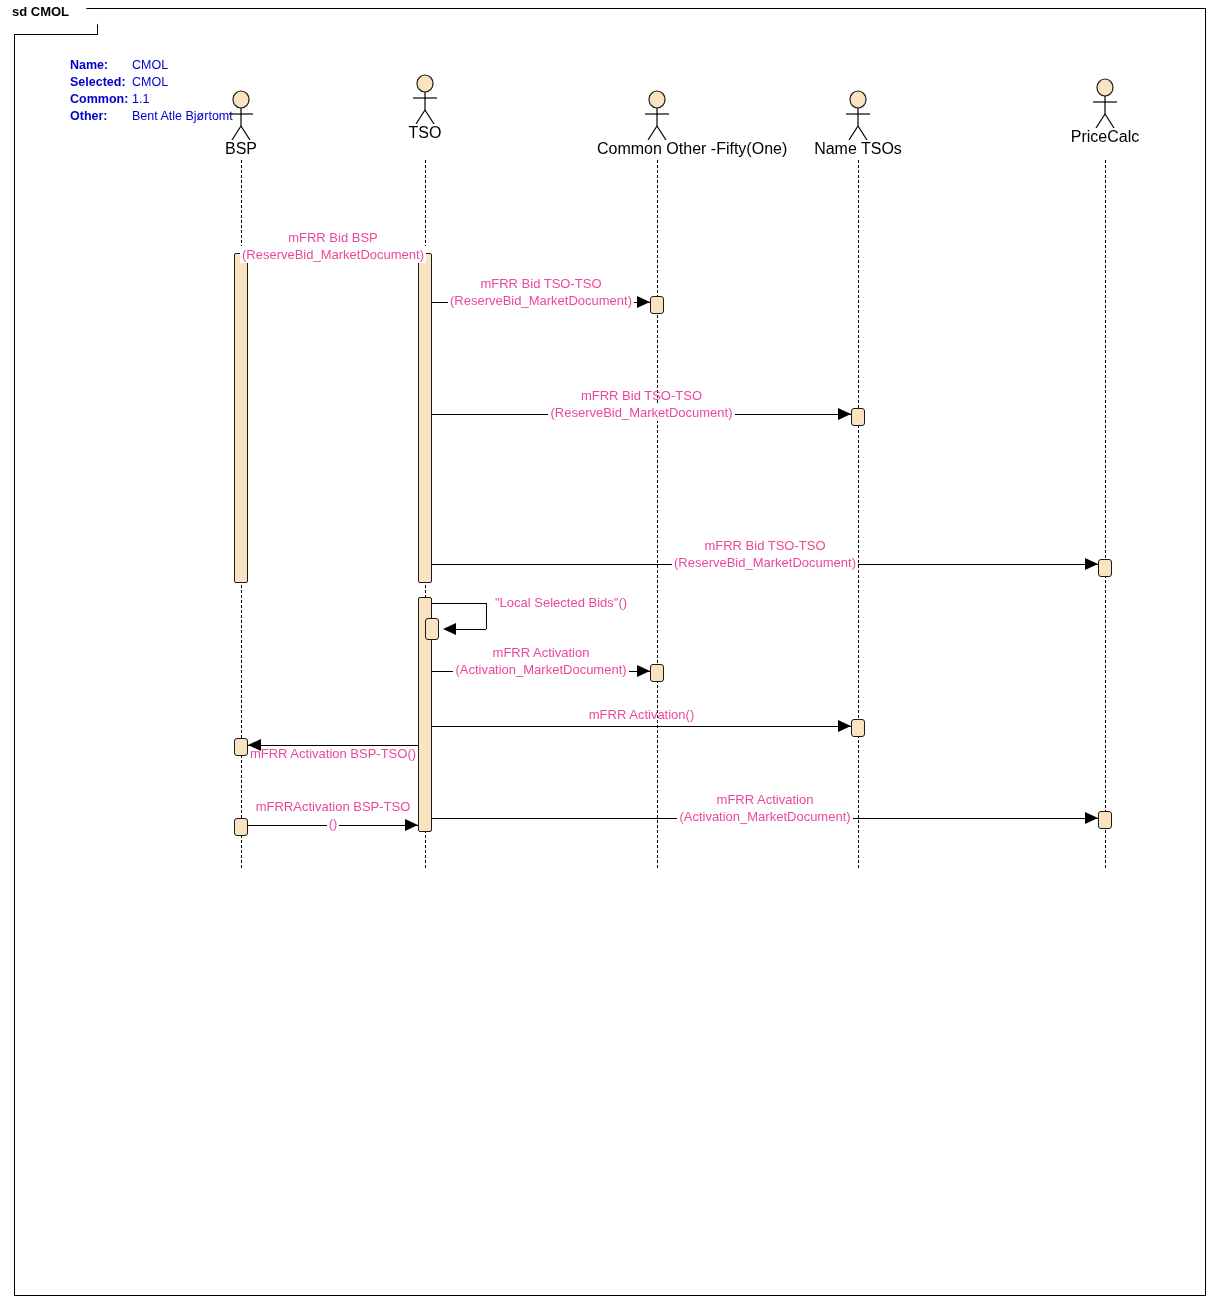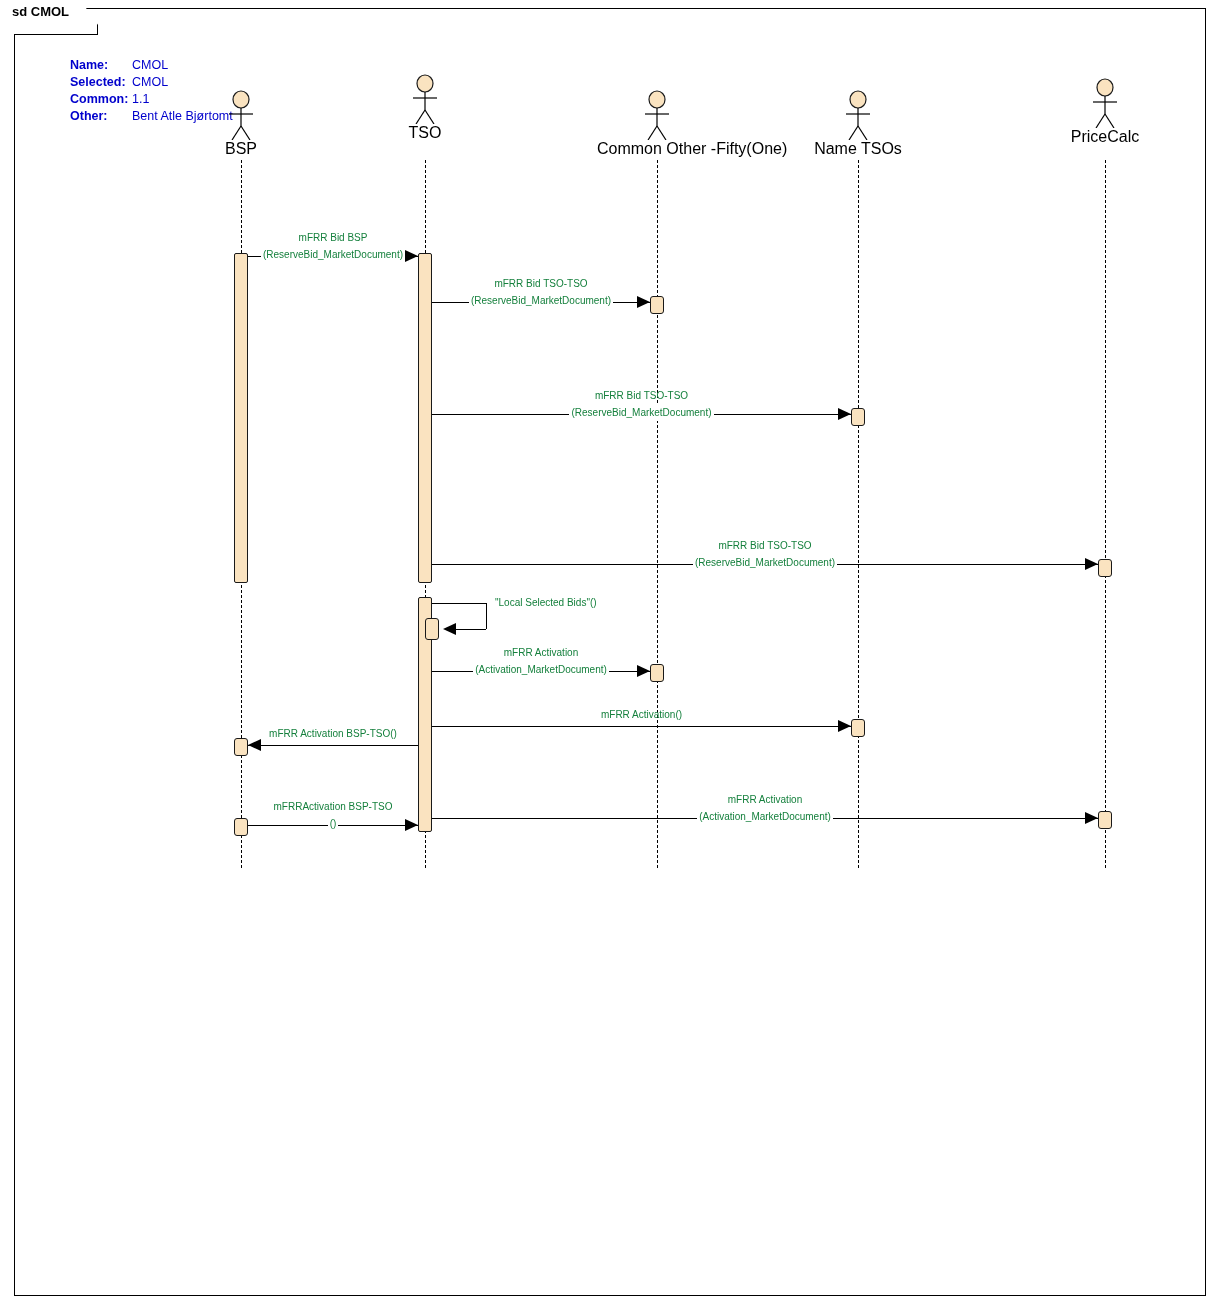--- a/index.html
+++ b/index.html
@@ -140,22 +140,22 @@
     width: 0;
     height: 0;
     border-top: 6px solid transparent;
     border-bottom: 6px solid transparent;
   }
   .arrow-right { border-left: 13px solid #000000; }
   .arrow-left  { border-right: 13px solid #000000; }
 
   .msg-label {
     position: absolute;
-    font-size: 10px;
-    color: #15803d;
+    font-size: 13px;
+    color: #ec4899;
     text-align: center;
     line-height: 17px;
     white-space: nowrap;
     background: transparent;
   }
   .msg-label span { display: block; }
 
   
   .self-top, .self-bottom {
     position: absolute;
@@ -306,21 +306,21 @@
         <span>mFRR Activation</span>
         <div><span style="background: rgb(255, 255, 255); display: inline-block; padding: 0px 2px;">(Activation_MarketDocument)</span></div>
       </div>
       <div class="msg-line" style="left: 432px; top: 726px; width: 419px;"></div>
       <div class="arrow-right" style="left: 838px; top: 720px;"></div>
       <div class="msg-label" style="top: 706px; left: 491.5px; width: 300px;">
         <span>mFRR Activation()</span>
       </div>
       <div class="msg-line" style="left: 248px; top: 745px; width: 170px;"></div>
       <div class="arrow-left" style="left: 248px; top: 739px;"></div>
-      <div class="msg-label" style="top: 725px; left: 183px; width: 300px;">
+      <div class="msg-label" style="top: 745px; left: 183px; width: 300px;">
         <span>mFRR Activation BSP-TSO()</span>
       </div>
       <div class="msg-line" style="left: 248px; top: 825px; width: 170px;"></div>
       <div class="arrow-right" style="left: 405px; top: 819px;"></div>
       <div class="msg-label" style="top: 798px; left: 183px; width: 300px;">
         <span>mFRRActivation  BSP-TSO</span>
         <div><span style="background: rgb(255, 255, 255); display: inline-block; padding: 0px 2px;">()</span></div>
       </div>
       <div class="msg-line" style="left: 432px; top: 818px; width: 666px;"></div>
       <div class="arrow-right" style="left: 1085px; top: 812px;"></div>

